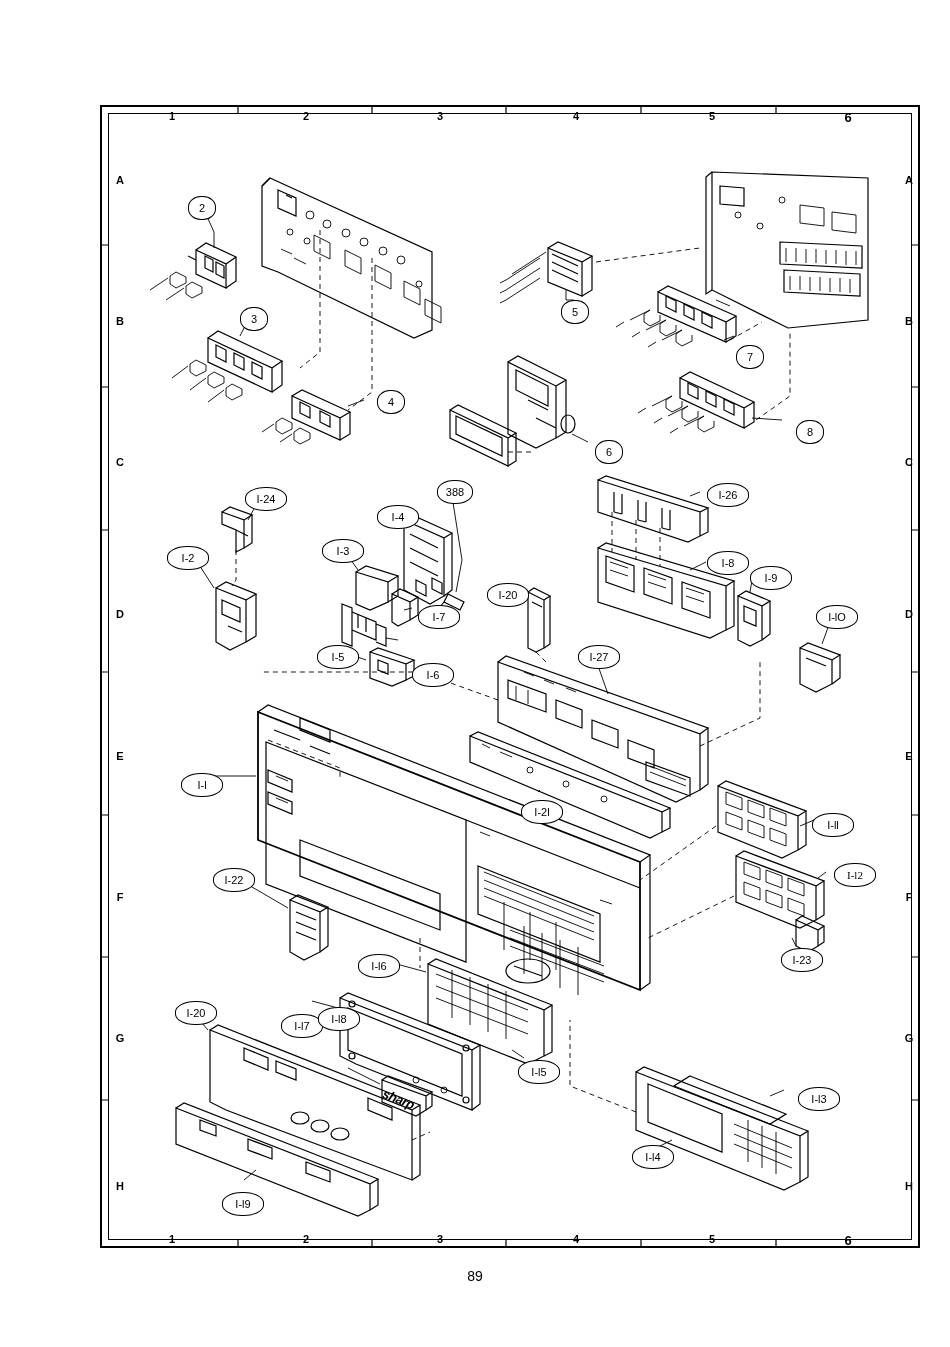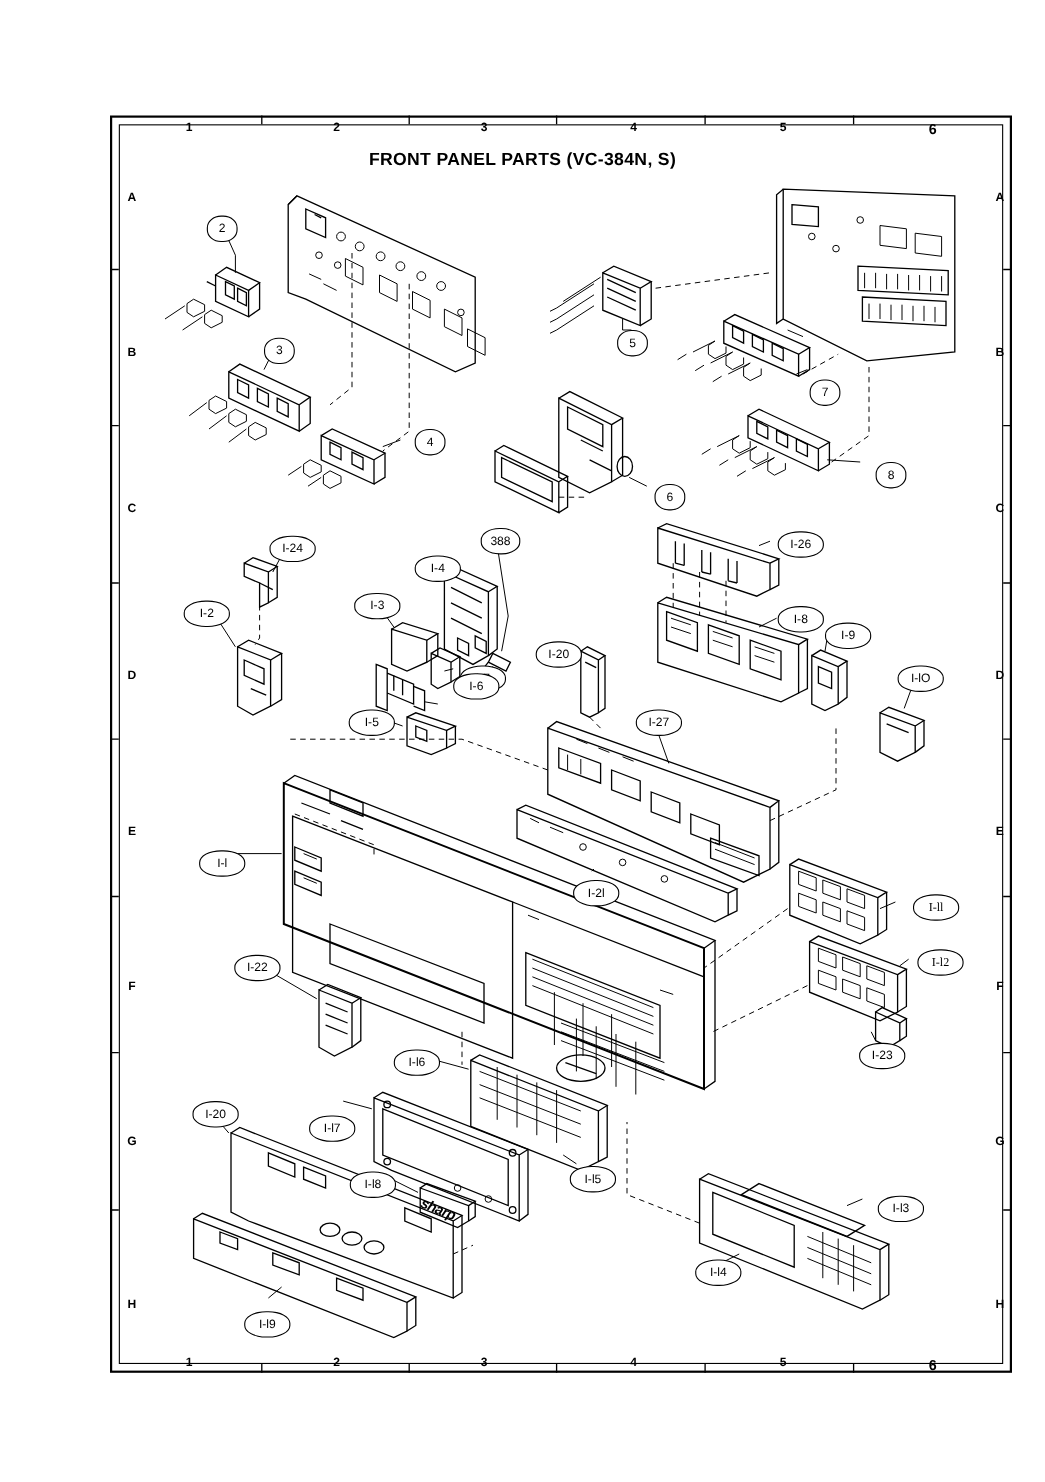--- a/index.html
+++ b/index.html
@@ -65,21 +65,21 @@
 
   <div class="rowlet" style="left:901px;top:174px;">A</div>
   <div class="rowlet" style="left:901px;top:315px;">B</div>
   <div class="rowlet" style="left:901px;top:456px;">C</div>
   <div class="rowlet" style="left:901px;top:608px;">D</div>
   <div class="rowlet" style="left:901px;top:750px;">E</div>
   <div class="rowlet" style="left:901px;top:891px;">F</div>
   <div class="rowlet" style="left:901px;top:1032px;">G</div>
   <div class="rowlet" style="left:901px;top:1180px;">H</div>
 
-  <div class="title">FRONT PANEL PARTS (VC-384N, S)</div>
+  <div class="pagenum">89</div>
 
   <svg viewBox="0 0 950 1347">
 
     <g class="s-stroke">
       <path d="M238 105 L238 113 M372 105 L372 113 M506 105 L506 113 M641 105 L641 113 M776 105 L776 113"></path>
       <path d="M238 1240 L238 1248 M372 1240 L372 1248 M506 1240 L506 1248 M641 1240 L641 1248 M776 1240 L776 1248"></path>
       <path d="M100 245 L108 245 M100 387 L108 387 M100 530 L108 530 M100 672 L108 672 M100 815 L108 815 M100 957 L108 957 M100 1100 L108 1100"></path>
       <path d="M912 245 L920 245 M912 387 L920 387 M912 530 L920 530 M912 672 L920 672 M912 815 L920 815 M912 957 L920 957 M912 1100 L920 1100"></path>
     </g>
 
@@ -568,33 +568,33 @@
   <div class="balloon b-wide" style="left:377px;top:505px;">I-4</div>
   <div class="balloon b-388" style="left:437px;top:480px;">388</div>
   <div class="balloon b-wide" style="left:707px;top:483px;">I-26</div>
   <div class="balloon b-wide" style="left:167px;top:546px;">I-2</div>
   <div class="balloon b-wide" style="left:322px;top:539px;">I-3</div>
   <div class="balloon b-wide" style="left:707px;top:551px;">I-8</div>
   <div class="balloon b-wide" style="left:750px;top:566px;">I-9</div>
   <div class="balloon b-wide" style="left:816px;top:605px;">I-lO</div>
   <div class="balloon b-wide" style="left:487px;top:583px;">I-20</div>
   <div class="balloon b-wide" style="left:418px;top:605px;">I-7</div>
-  <div class="balloon b-wide" style="left:412px;top:612px;">I-6</div>
+  <div class="balloon b-wide" style="left:412px;top:663px;">I-6</div>
   <div class="balloon b-wide" style="left:317px;top:645px;">I-5</div>
   <div class="balloon b-wide" style="left:578px;top:645px;">I-27</div>
   <div class="balloon b-wide" style="left:181px;top:773px;">I-l</div>
   <div class="balloon b-wide" style="left:521px;top:800px;">I-2l</div>
-  <div class="balloon b-wide" style="left:830px;top:813px;font-family:Liberation Serif, serif;">I-ll</div>
+  <div class="balloon b-wide" style="left:812px;top:813px;">I-ll</div>
   <div class="balloon b-wide" style="left:213px;top:868px;">I-22</div>
   <div class="balloon b-wide" style="left:834px;top:863px;font-family:Liberation Serif, serif;">I-l2</div>
   <div class="balloon b-wide" style="left:781px;top:948px;">I-23</div>
   <div class="balloon b-wide" style="left:358px;top:954px;text-align:right;">I-l6</div>
   <div class="balloon b-wide" style="left:281px;top:978px;margin-top:36px;">I-l7</div>
   <div class="balloon b-wide" style="left:175px;top:1001px;">I-20</div>
-  <div class="balloon b-wide" style="left:318px;top:1065px;">I-l8</div>
+  <div class="balloon b-wide" style="left:318px;top:1007px;">I-l8</div>
   <div class="balloon b-wide" style="left:518px;top:1060px;">I-l5</div>
   <div class="balloon b-wide" style="left:798px;top:1087px;">I-l3</div>
   <div class="balloon b-wide" style="left:632px;top:1145px;">I-l4</div>
   <div class="balloon b-wide" style="left:222px;top:1192px;">I-l9</div>
 
   <div style="position:absolute;left:386px;top:1086px;font-size:13px;font-weight:bold;font-style:italic;transform:rotate(22deg);transform-origin:0 0;letter-spacing:-0.5px;">sharp</div>
 
 </div>
 
 </body></html>

